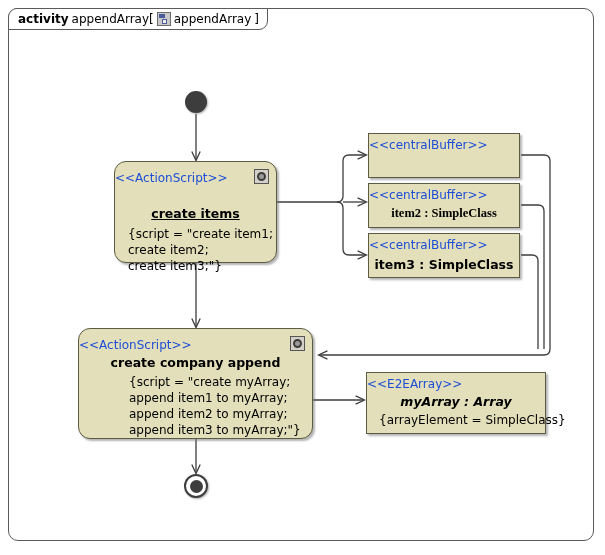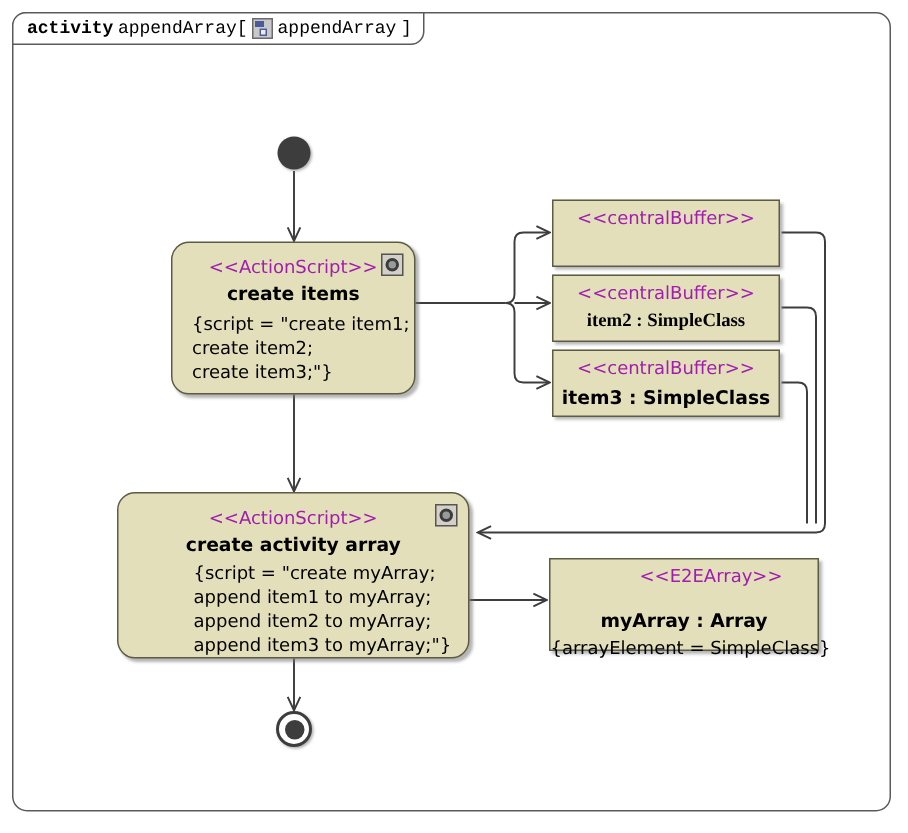--- a/index.html
+++ b/index.html
@@ -45,21 +45,20 @@
     border-bottom-right-radius: 9px;
     background: #ffffff;
     padding: 0 8px 0 9px;
     display: flex;
     align-items: center;
     gap: 3px;
     white-space: nowrap;
     font-size: 12px;
     color: #000;
     z-index: 6;
-    font-family: Liberation Mono, monospace;
   }
   #frame-tab .kw { font-weight: bold; }
   .tab-icon {
     display: inline-block;
     width: 14px; height: 14px;
     position: relative;
     border: 1px solid #6b6b6b;
     background: #c9c9c9;
     box-sizing: border-box;
     vertical-align: middle;
@@ -99,23 +98,22 @@
     box-shadow: 2px 2px 2px rgba(120,120,120,0.55);
     z-index: 3;
   }
   .action-node {
     border-radius: 12px;
     padding-top: 7px;
   }
   .obj-node { border-radius: 0; }
 
   .stereo {
-    color: #a21caf;
-    font-size: 12px;
-    text-align: center;
+    color: #1d4ed8;
+    font-size: 12px;
     line-height: 15px;
     white-space: nowrap;
   }
   .nodename {
     font-size: 12.5px;
     font-weight: bold;
     color: #000;
     text-align: center;
     line-height: 16px;
     white-space: nowrap;
@@ -125,20 +123,21 @@
     color: #000;
     line-height: 16px;
     white-space: pre;
   }
   .obj-prop {
     font-size: 12px;
     color: #000;
     text-align: center;
     line-height: 16px;
     white-space: nowrap;
+    padding-left: 12px;
   }
 
   
   .beh-icon {
     position: absolute;
     width: 15px; height: 15px;
     box-sizing: border-box;
     border: 1px solid #555;
     background: #d4d0c8;
     display: flex;
@@ -223,21 +222,21 @@
     </g>
   </svg>
 
   <div id="initial-node" style="left:185px; top:91px;"></div>
 
   <div class="node action-node" style="left:114px; top:161px; width:163px; height:102px;">
     <div class="beh-icon" style="right:7px; top:7px;">
         <span></span>
       </div>
     <div class="stereo" style="margin-top:2px;">&lt;&lt;ActionScript&gt;&gt;</div>
-    <div class="nodename" style="margin-top:2px;">create items</div>
+    <div class="nodename" style="margin-top:20px;text-decoration:underline;">create items</div>
     <div class="body-text" style="margin-top:4px; padding-left:13px;">{script = "create item1;
 create item2;
 create item3;"}</div>
   </div>
 
   <div class="node obj-node" style="left:368px; top:133px; width:152px; height:45px;">
     <div class="stereo" style="margin-top:4px;">&lt;&lt;centralBuffer&gt;&gt;</div>
   </div>
 
   <div class="node obj-node" style="left:368px; top:183px; width:152px; height:45px;">
@@ -248,30 +247,30 @@
   <div class="node obj-node" style="left:368px; top:233px; width:152px; height:45px;">
     <div class="stereo" style="margin-top:4px;">&lt;&lt;centralBuffer&gt;&gt;</div>
     <div class="nodename" style="margin-top:4px;">item3 : SimpleClass</div>
   </div>
 
   <div class="node action-node" style="left:78px; top:328px; width:235px; height:111px;">
     <div class="beh-icon" style="right:7px; top:7px;">
         <span></span>
       </div>
     <div class="stereo" style="margin-top:2px;">&lt;&lt;ActionScript&gt;&gt;</div>
-    <div class="nodename" style="margin-top:2px;">create activity array</div>
+    <div class="nodename" style="margin-top:2px;">create company append</div>
     <div class="body-text" style="margin-top:3px; padding-left:50px;">{script = "create myArray;
 append item1 to myArray;
 append item2 to myArray;
 append item3 to myArray;"}</div>
   </div>
 
   <div class="node obj-node" style="left:366px; top:372px; width:180px; height:62px;">
-    <div class="stereo" style="margin-top:4px;padding-left:36px;">&lt;&lt;E2EArray&gt;&gt;</div>
-    <div class="nodename" style="margin-top:14px;">myArray : Array</div>
+    <div class="stereo" style="margin-top:4px;">&lt;&lt;E2EArray&gt;&gt;</div>
+    <div class="nodename" style="margin-top:2px;font-style:italic;">myArray : Array</div>
     <div class="obj-prop" style="margin-top:2px;">{arrayElement = SimpleClass}</div>
   </div>
 
   <div id="final-node" style="left:184px; top:474px;">
       <i></i>
     </div>
 
 </div>
 
 </body></html>

